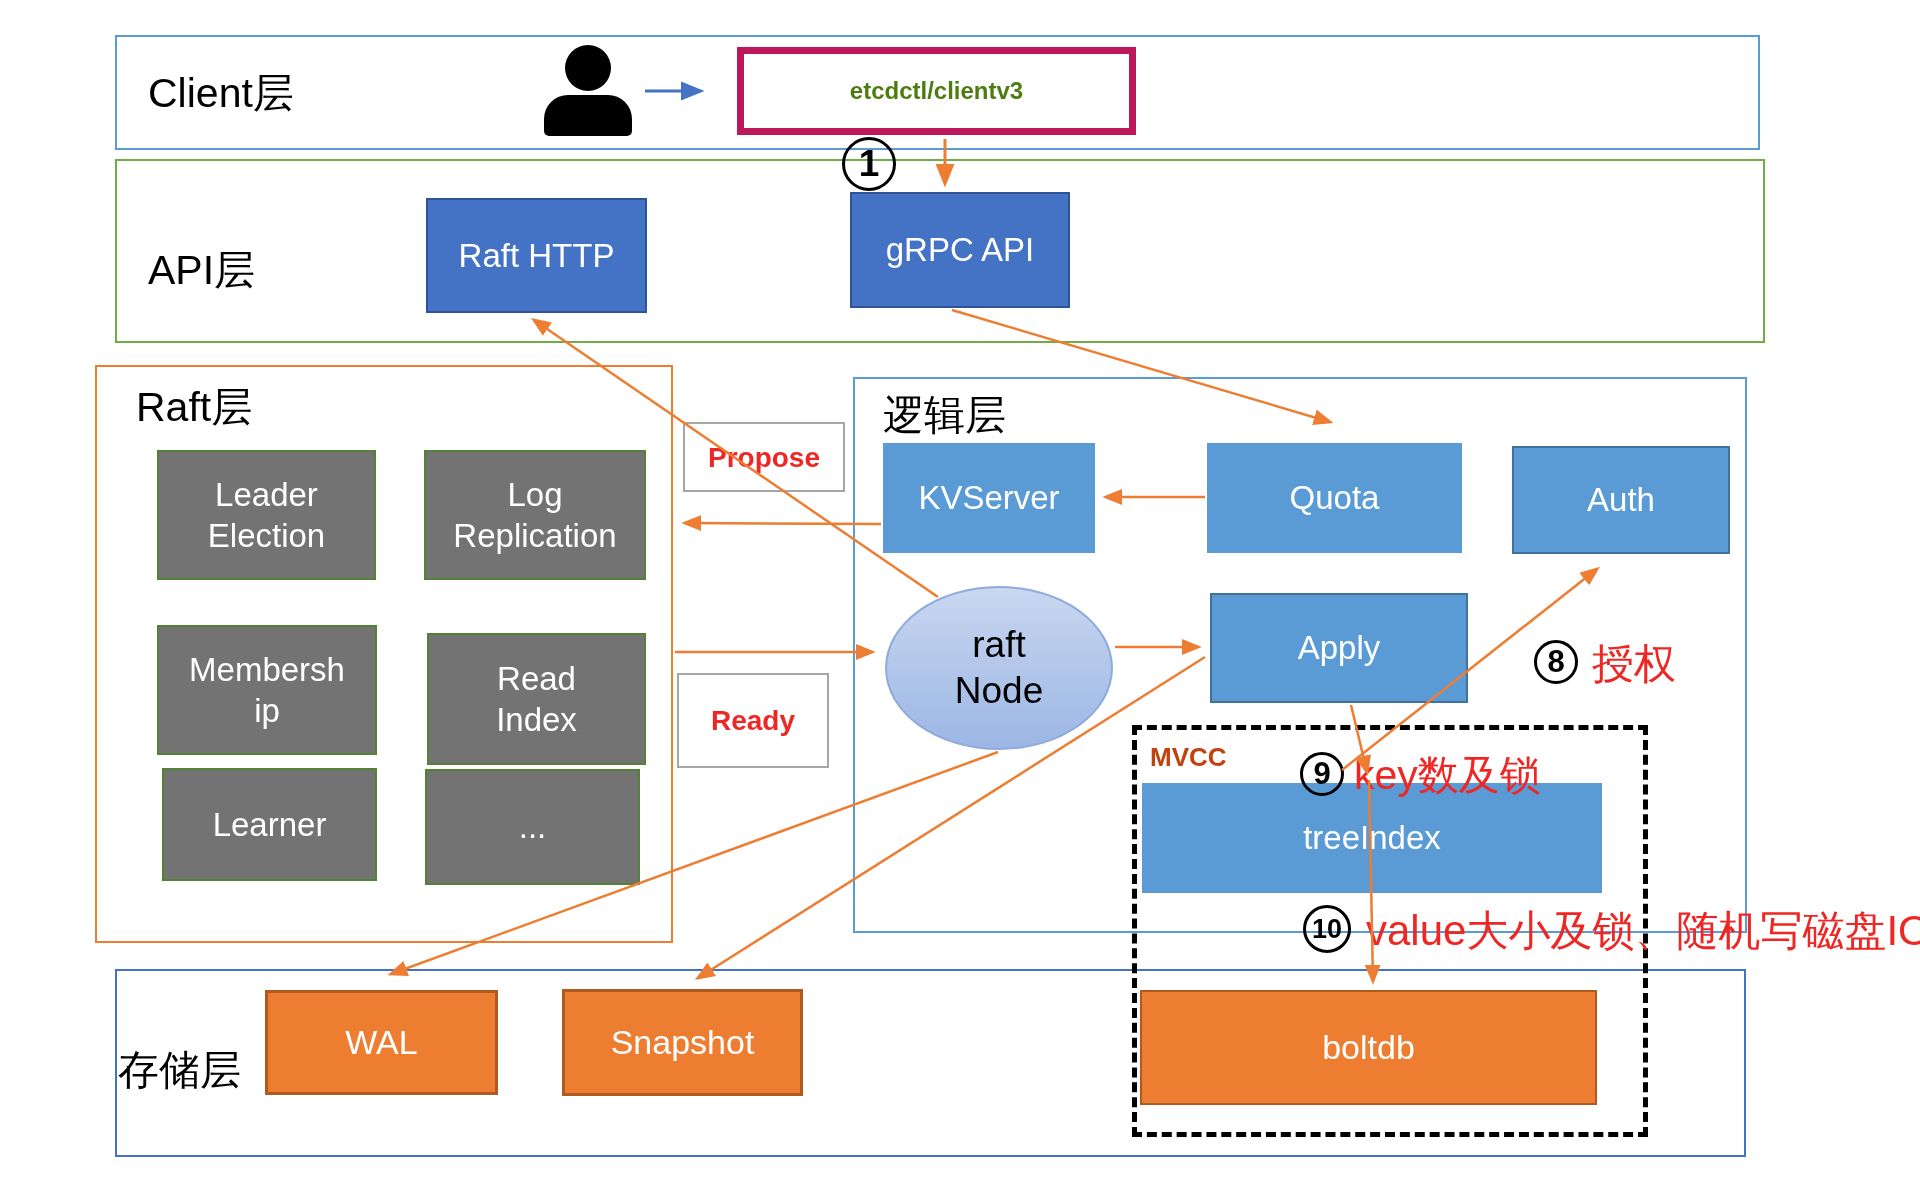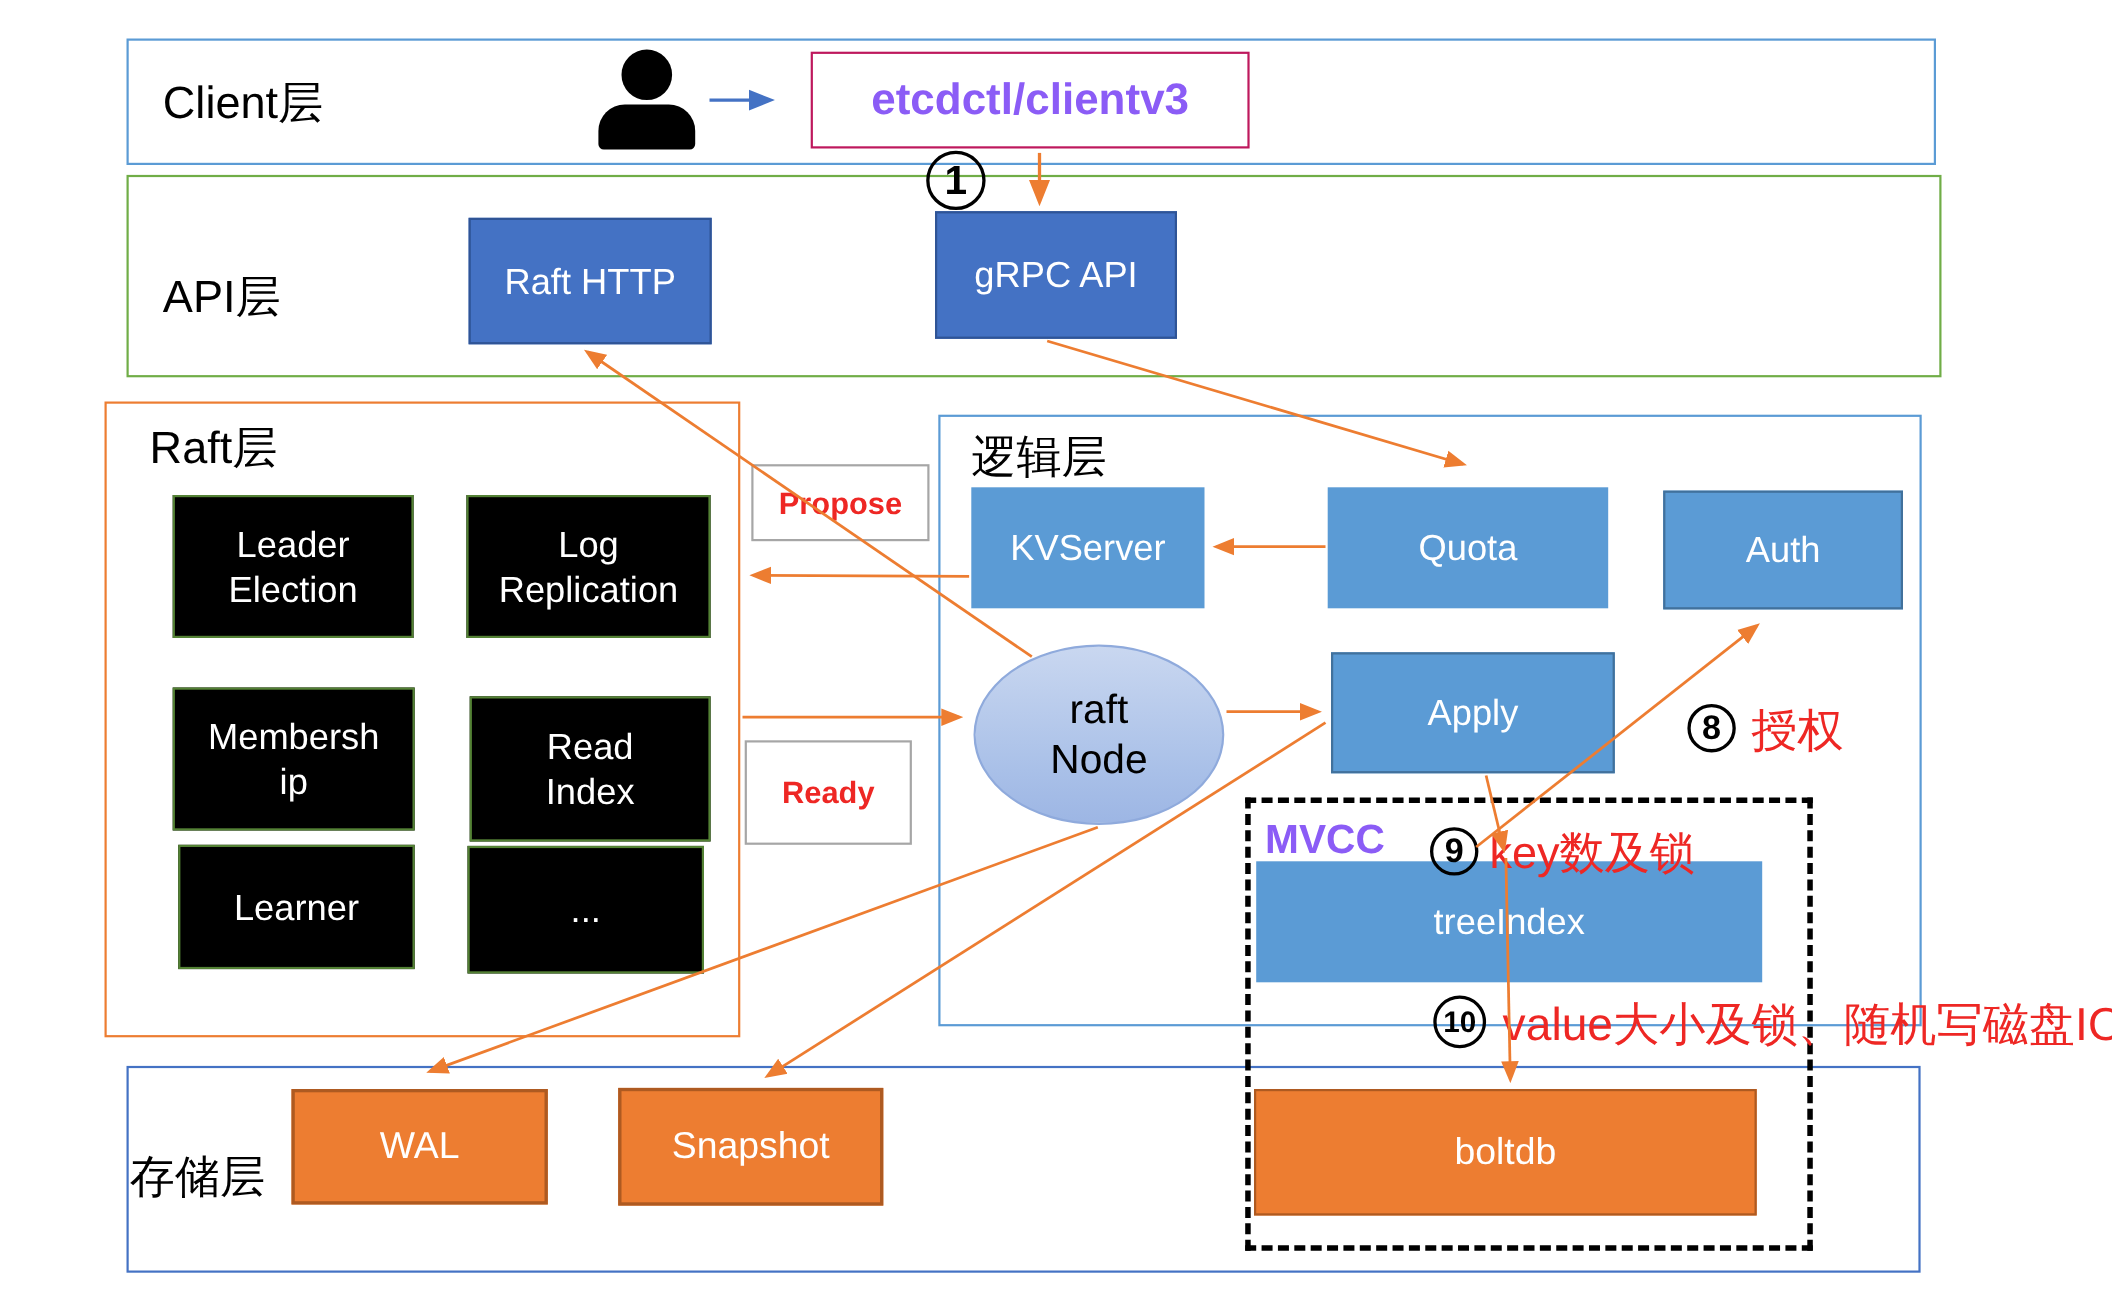--- a/index.html
+++ b/index.html
@@ -5,29 +5,29 @@
   html,body{margin:0;padding:0;background:#ffffff;}
   body{position:relative;width:1920px;height:1179px;font-family:"Liberation Sans",sans-serif;overflow:hidden;}
   .abs{position:absolute;box-sizing:border-box;}
   .layer{border:2.5px solid;background:transparent;}
   .layer-label{font-size:41px;color:#000;font-weight:500;white-space:nowrap;}
   .box{display:flex;align-items:center;justify-content:center;text-align:center;
        white-space:pre-line;line-height:1.25;}
   .blue-dark{background:#4472C4;border:2px solid #2F5496;color:#fff;font-size:33px;}
   .blue-light{background:#5B9BD5;color:#fff;font-size:33px;border:none;}
   .blue-light.bordered{border:2.5px solid #41719C;}
-  .green{background:#000000;border:2.5px solid #548235;color:#fff;font-size:33px;}
+  .green{background:#737373;border:2.5px solid #548235;color:#fff;font-size:33px;}
   .orange{background:#ED7D31;border:3px solid #AE5A21;color:#fff;font-size:34px;}
-  .white-box{background:#fff;border:2px solid #be185d;color:#8b5cf6;font-size:40px;font-weight:600;}
+  .white-box{background:#fff;border:7px solid #be185d;color:#4d7c0f;font-size:24px;font-weight:600;}
   .tag-box{background:#fff;border:2.5px solid #A6A6A6;color:#EE2724;font-weight:bold;font-size:28px;}
   .ellipse{border-radius:50%;background:linear-gradient(180deg,#C9D7F0 0%,#A9C0E8 70%,#9DB6E4 100%);
            border:2px solid #8FAADC;color:#000;font-size:37px;}
   .wrap-hard{word-break:break-all;white-space:normal;}
   .dashed{border:5px dashed #000;background:transparent;}
-  .mvcc-label{color:#8b5cf6;font-size:37px;font-weight:bold;}
+  .mvcc-label{color:#c2410c;font-size:26px;font-weight:bold;}
   .red-note{color:#EE2724;font-size:42px;font-weight:500;white-space:nowrap;}
   .circled{display:flex;align-items:center;justify-content:center;border-radius:50%;
            border:3.5px solid #000;color:#000;font-weight:600;background:transparent;}
   .person-head{background:#000;border-radius:50%;}
   .person-body{background:#000;border-radius:24px 24px 5px 5px;}
   svg.overlay{position:absolute;left:0;top:0;width:1920px;height:1179px;pointer-events:none;}
 </style>
 </head>
 <body>
 

